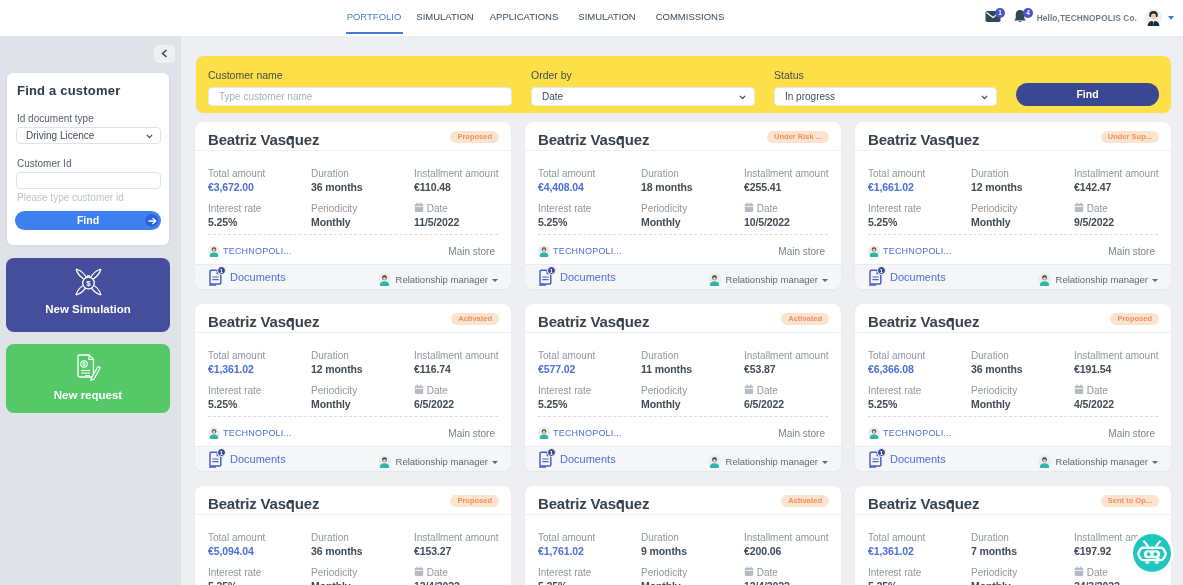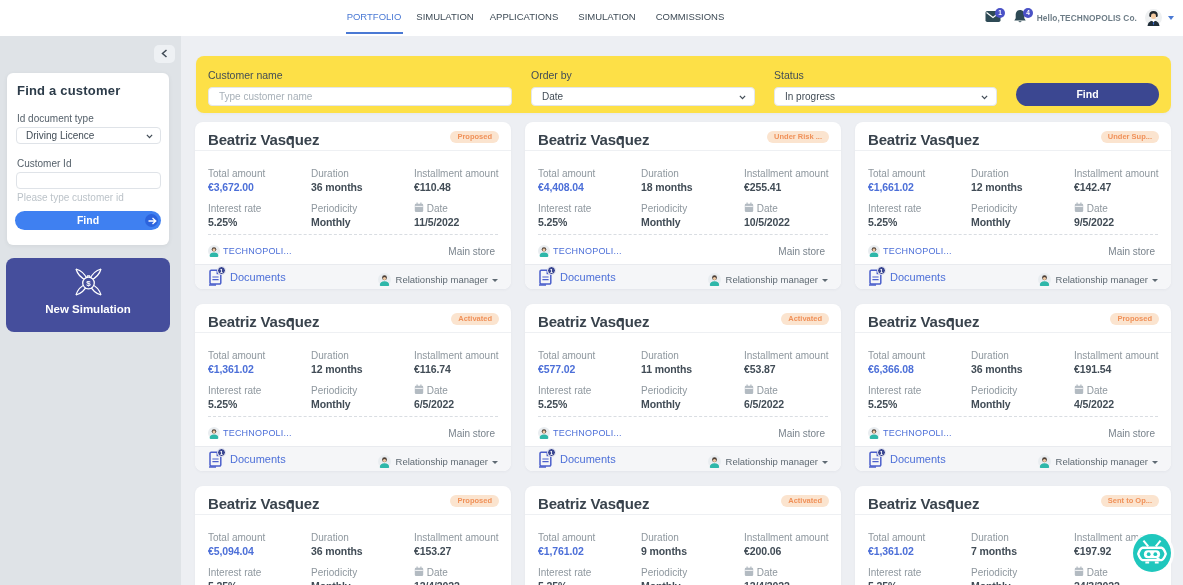--- a/index.html
+++ b/index.html
@@ -103,20 +103,31 @@
       <path d="M29 2 C27.5 7 24 11 19 13" stroke-width="1.3"></path>
       <path d="M4 28 C9 26.5 13 23 15 18" stroke-width="1.3"></path>
       <path d="M4 28 C5.5 23 9 19 14 17" stroke-width="1.3"></path>
       <path d="M29 28 C24 26.5 20 23 18 18" stroke-width="1.3"></path>
       <path d="M29 28 C27.5 23 24 19 19 17" stroke-width="1.3"></path>
       <circle cx="16.5" cy="16" r="5.8" stroke-width="1.3" fill="#454e9c"></circle>
       <path d="M14.5 10.8 l1 -2 h2 l1 2" stroke-width="1.2"></path>
       <text x="16.5" y="19" font-size="8" fill="#fff" stroke="none" text-anchor="middle" font-family="Liberation Sans">$</text>
     </svg>
     <div style="margin-top:4px;">New Simulation</div>
+  </div>
+  <div class="bigbtn" id="newreq">
+    <svg width="28" height="30" viewBox="0 0 28 30" fill="none" stroke="#fff" style="margin-top:9px;">
+      <path d="M4 3.5 a1.5 1.5 0 0 1 1.5 -1.5 h9.5 l4.5 4.5 v16 a1.5 1.5 0 0 1 -1.5 1.5 h-12.5 a1.5 1.5 0 0 1 -1.5 -1.5 z" stroke-width="1.3"></path>
+      <path d="M15 2 v4.5 h4.5" stroke-width="1.2"></path>
+      <circle cx="10" cy="11" r="3.2" stroke-width="1.1"></circle>
+      <text x="10" y="13.3" font-size="6" fill="#fff" stroke="none" text-anchor="middle" font-family="Liberation Sans">$</text>
+      <path d="M7 17.5 h9 M7 20 h9 M11 22.5 h5" stroke-width="1"></path>
+      <path d="M17.5 25 L24 13.5 l2.3 1.3 L19.8 26.3 l-3 0.8 z" stroke-width="1.1" fill="#55c867"></path>
+    </svg>
+    <div style="margin-top:4px;">New request</div>
   </div>
 </div>
 
 <div id="header">
   <div class="nav on" style="left:374px;">PORTFOLIO</div>
   <div class="nav" style="left:445px;">SIMULATION</div>
   <div class="nav" style="left:524px;">APPLICATIONS</div>
   <div class="nav" style="left:607px;">SIMULATION</div>
   <div class="nav" style="left:690px;">COMMISSIONS</div>
   <div id="navline"></div>

